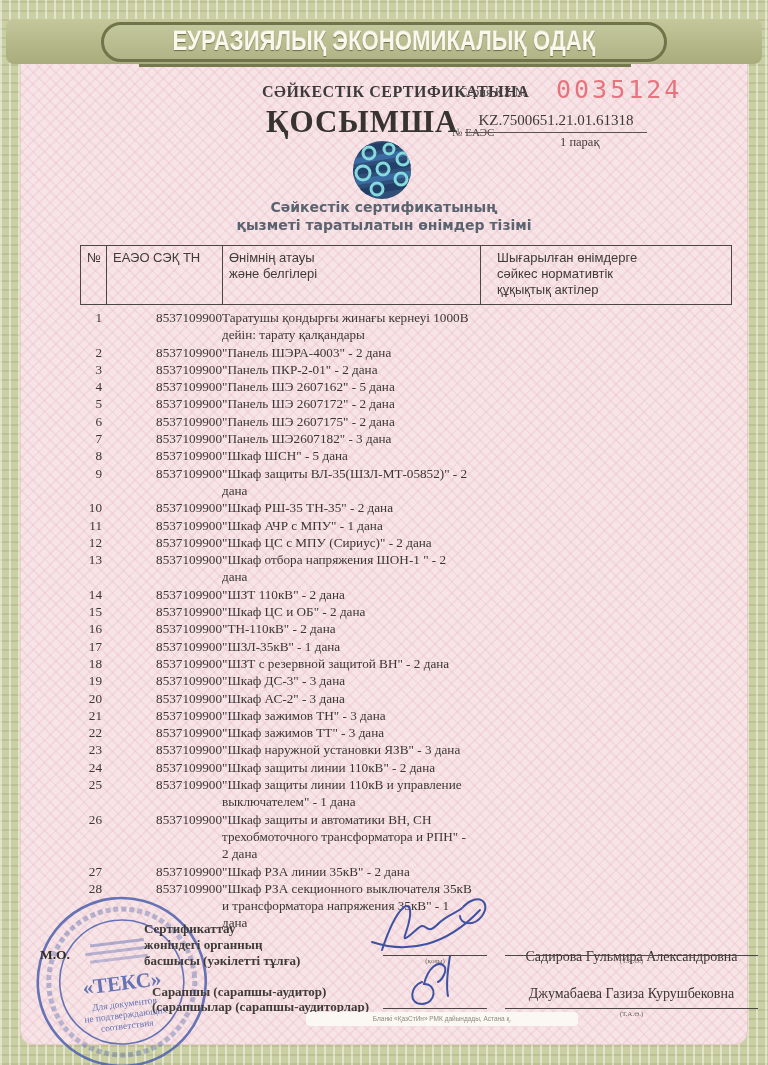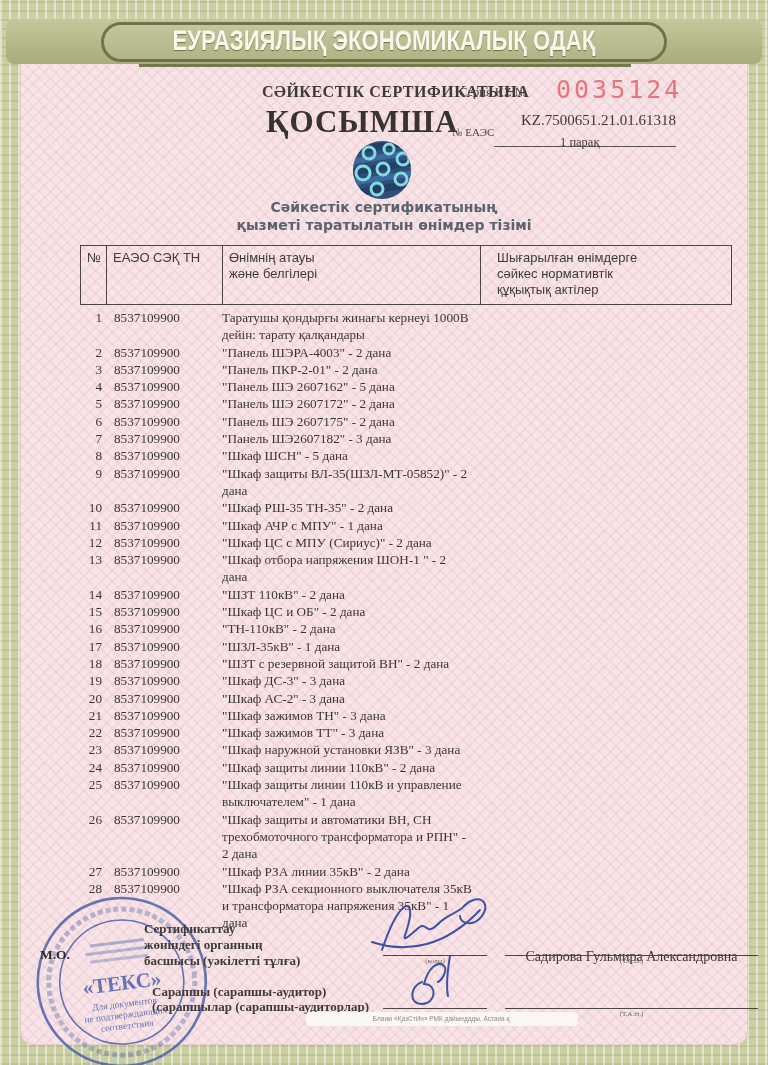--- a/index.html
+++ b/index.html
@@ -28,39 +28,39 @@
     color:#f8f8ec;letter-spacing:0px;transform:scaleX(.82);white-space:nowrap;
     text-shadow:0 1px 1px rgba(90,95,50,.8), 0 -1px 0 rgba(255,255,255,.35);}
   .abs{position:absolute;}
   .serif-b{font-weight:bold;color:#3e3a3a;}
   .cert-to{left:262px;top:83px;font-size:16px;letter-spacing:.5px;}
   .series{left:459px;top:85px;font-size:12.5px;color:#4a4444;}
   .serial{left:556px;top:75px;font-family:"DejaVu Sans Mono","Liberation Mono",monospace;
     font-size:25px;color:#e7747d;letter-spacing:3px;}
   .annex-title{left:266px;top:104px;font-size:31px;font-weight:bold;color:#37332f;letter-spacing:1px;}
   .annex-no-label{left:452px;top:126px;font-size:11px;color:#4a4444;}
-  .annex-number{left:494px;top:112px;width:182px;font-size:15px;color:#3c3836;
-    border-bottom:1.5px solid #5a534e;padding-bottom:17px;text-align:right;}
+  .annex-number{left:465px;top:112px;width:182px;font-size:15px;color:#3c3836;
+    border-bottom:1.5px solid #5a534e;padding-bottom:3px;text-align:center;}
   .sheet{left:560px;top:135px;width:116px;font-size:12.5px;color:#443e3a;}
   .logo{left:353px;top:141px;width:58px;height:58px;border-radius:50%;overflow:hidden;background:#2f4f78;}
   .subtitle{left:0;width:768px;text-align:center;font-family:"DejaVu Sans","Liberation Sans",sans-serif;
     font-weight:bold;color:#5b6370;font-size:14px;}
   .sub1{top:199px;} .sub2{top:217px;}
   
   .table{left:80px;top:245px;width:652px;color:#3a3634;}
   .thead{display:grid;grid-template-columns:26px 116px 258px 1fr;
     border-top:1.5px solid #4c4744;border-bottom:1.5px solid #4c4744;
     font-family:"Liberation Sans",sans-serif;font-size:13px;color:#3f3b38;}
   .thead>div{padding:4px 4px 6px 6px;border-left:1.5px solid #4c4744;min-height:42px;line-height:16px;}
   .thead>div:last-child{border-right:1.5px solid #4c4744;padding-left:16px;}
   .th-no{text-align:left;padding-top:6px;}
   .tbody{margin-top:4px;font-size:13.2px;line-height:17.3px;}
   .trow{display:grid;grid-template-columns:26px 116px 262px 1fr;}
   .trow .c1{text-align:right;padding-right:4px;}
-  .trow .c2{padding-left:8px;}
+  .trow .c2{padding-left:8px;text-align:right;}
   .trow .c3{padding-right:10px;}
   
   .stamp{left:33px;top:893px;transform:rotate(-7deg);opacity:.85;}
   .mo{left:40px;top:947px;font-size:13.5px;font-weight:bold;color:#2e2a28;}
   .off-label{left:144px;top:921px;width:200px;font-size:13px;font-weight:bold;color:#3e3a38;line-height:16px;}
   .exp-label{left:152px;top:984px;width:230px;font-size:13px;font-weight:bold;color:#3e3a38;line-height:15px;}
   .sigline{border-bottom:1.2px solid #4c4744;height:1px;}
   .sig1-line{left:383px;top:954px;width:104px;}
   .sig2-line{left:383px;top:1007px;width:104px;}
   .name1-line{left:505px;top:954px;width:253px;}
@@ -360,17 +360,18 @@
   </div>
 
   <div class="abs sigline sig1-line"></div>
   <div class="abs tiny cap-sig1">(қолы)</div>
   <div class="abs name name1">Садирова Гульмира Александровна</div>
   <div class="abs sigline name1-line"></div>
   <div class="abs tiny cap-name1">(Т.А.Ә.)</div>
 
   <div class="abs sigline sig2-line"></div>
   <div class="abs tiny cap-sig2">(қолы)</div>
+  <div class="abs name name2">Джумабаева Газиза Курушбековна</div>
   <div class="abs sigline name2-line"></div>
   <div class="abs tiny cap-name2">(Т.А.Ә.)</div>
 
   <div class="abs fineprint">Бланкі «ҚазСтИн» РМК дайындады, Астана қ.</div>
 </div>
 
 </body></html>

